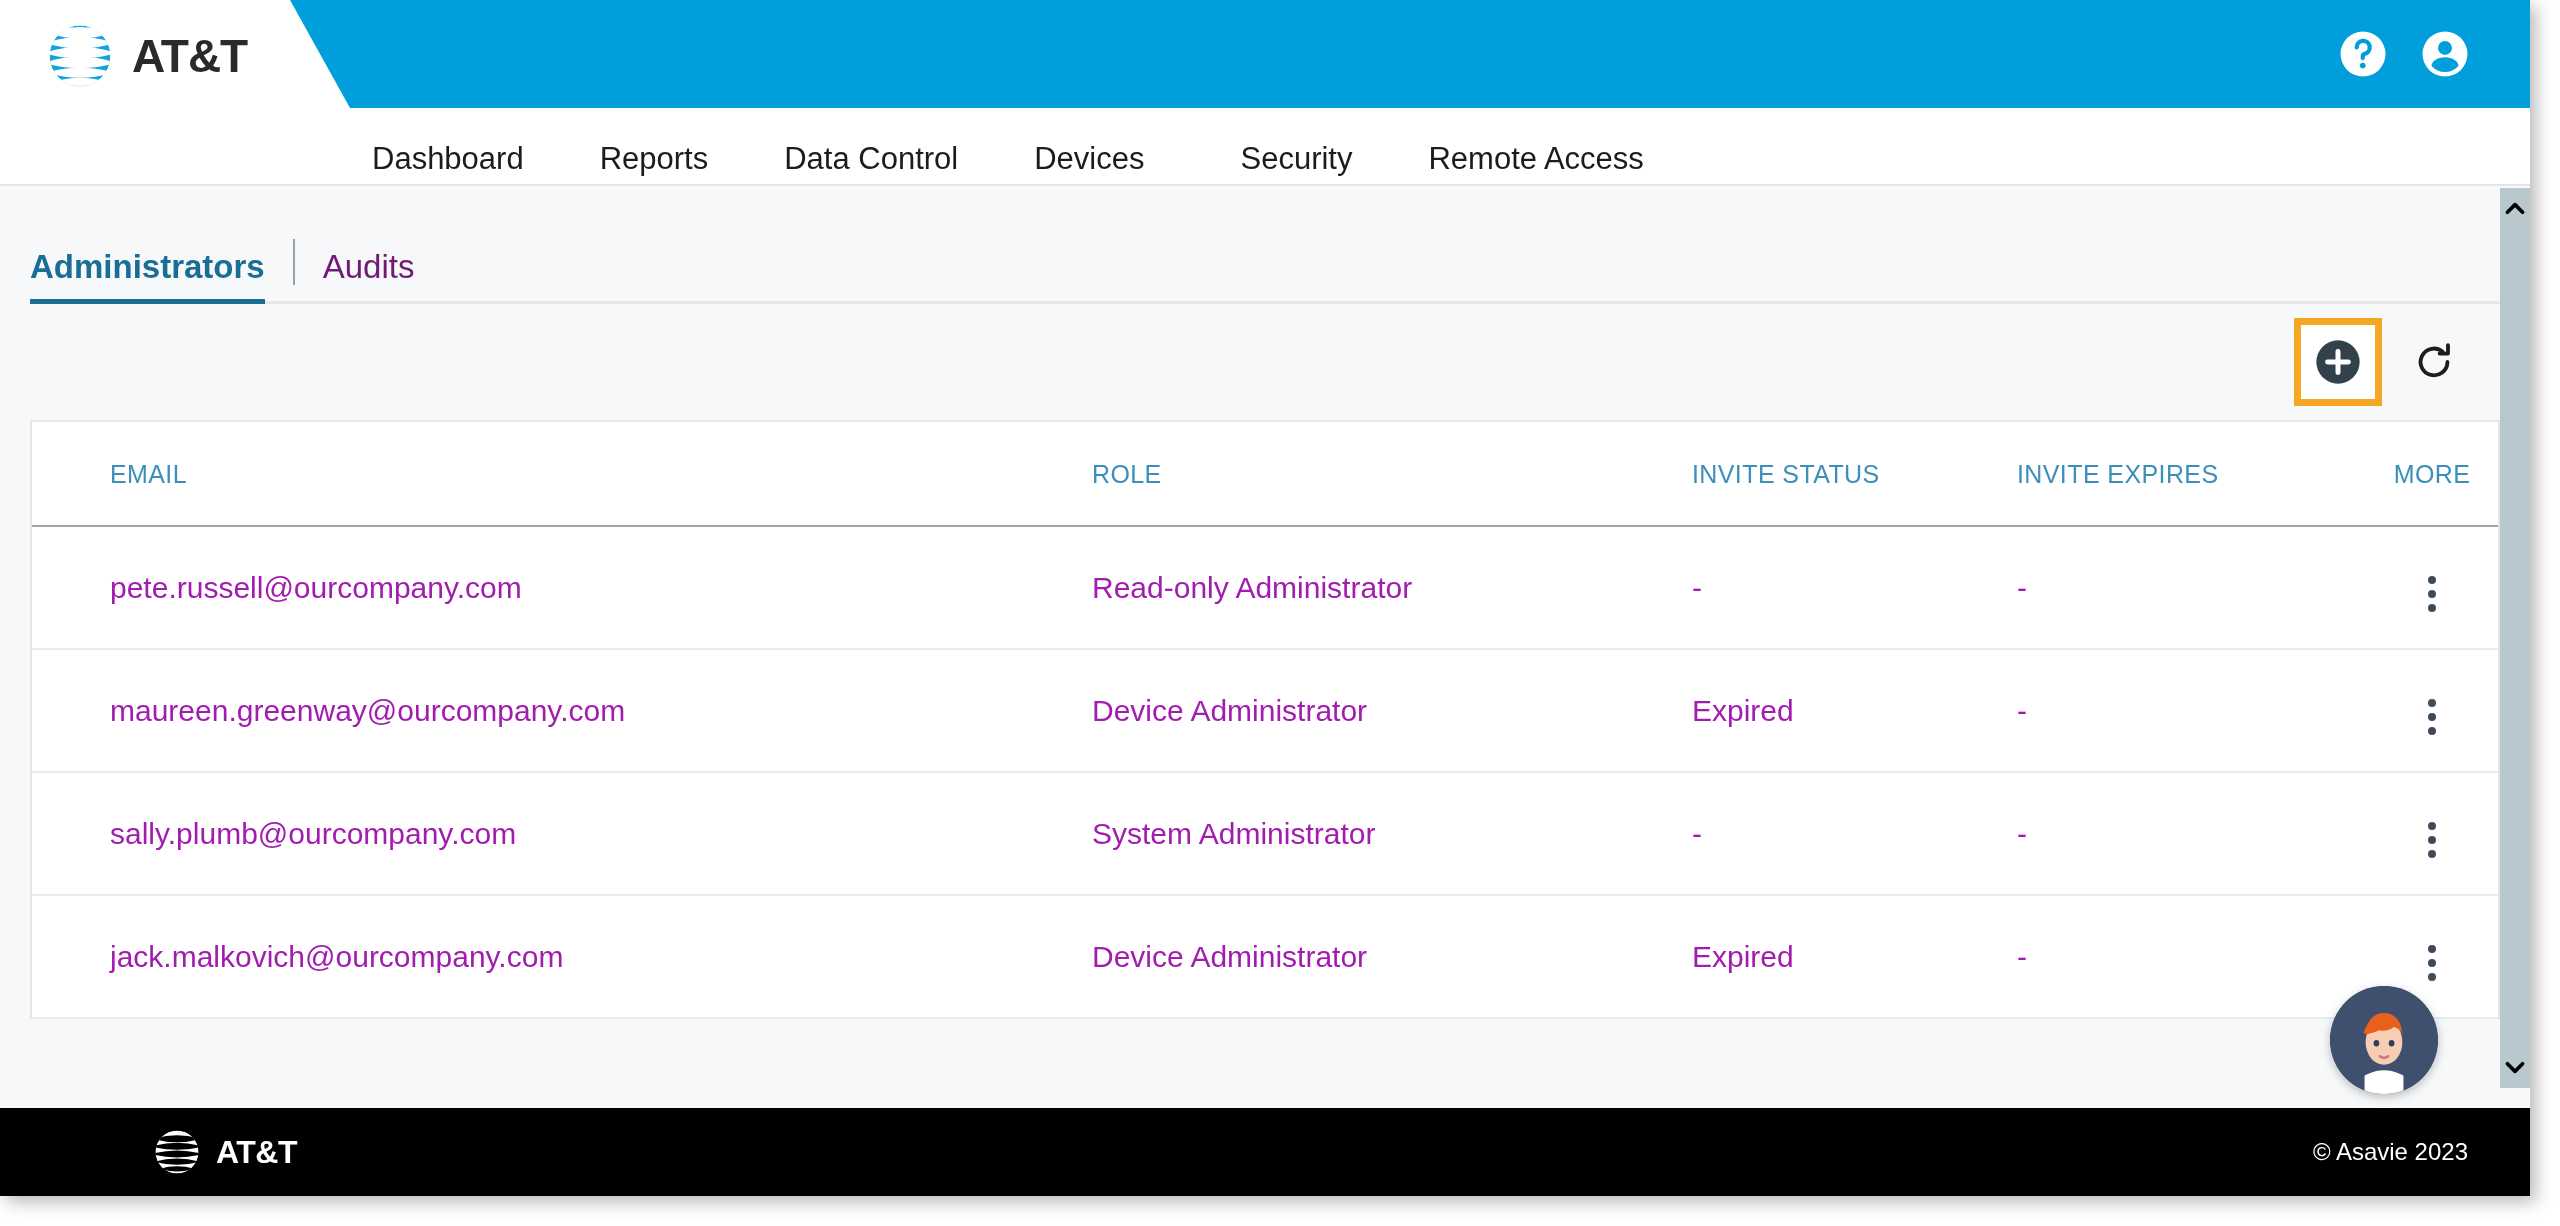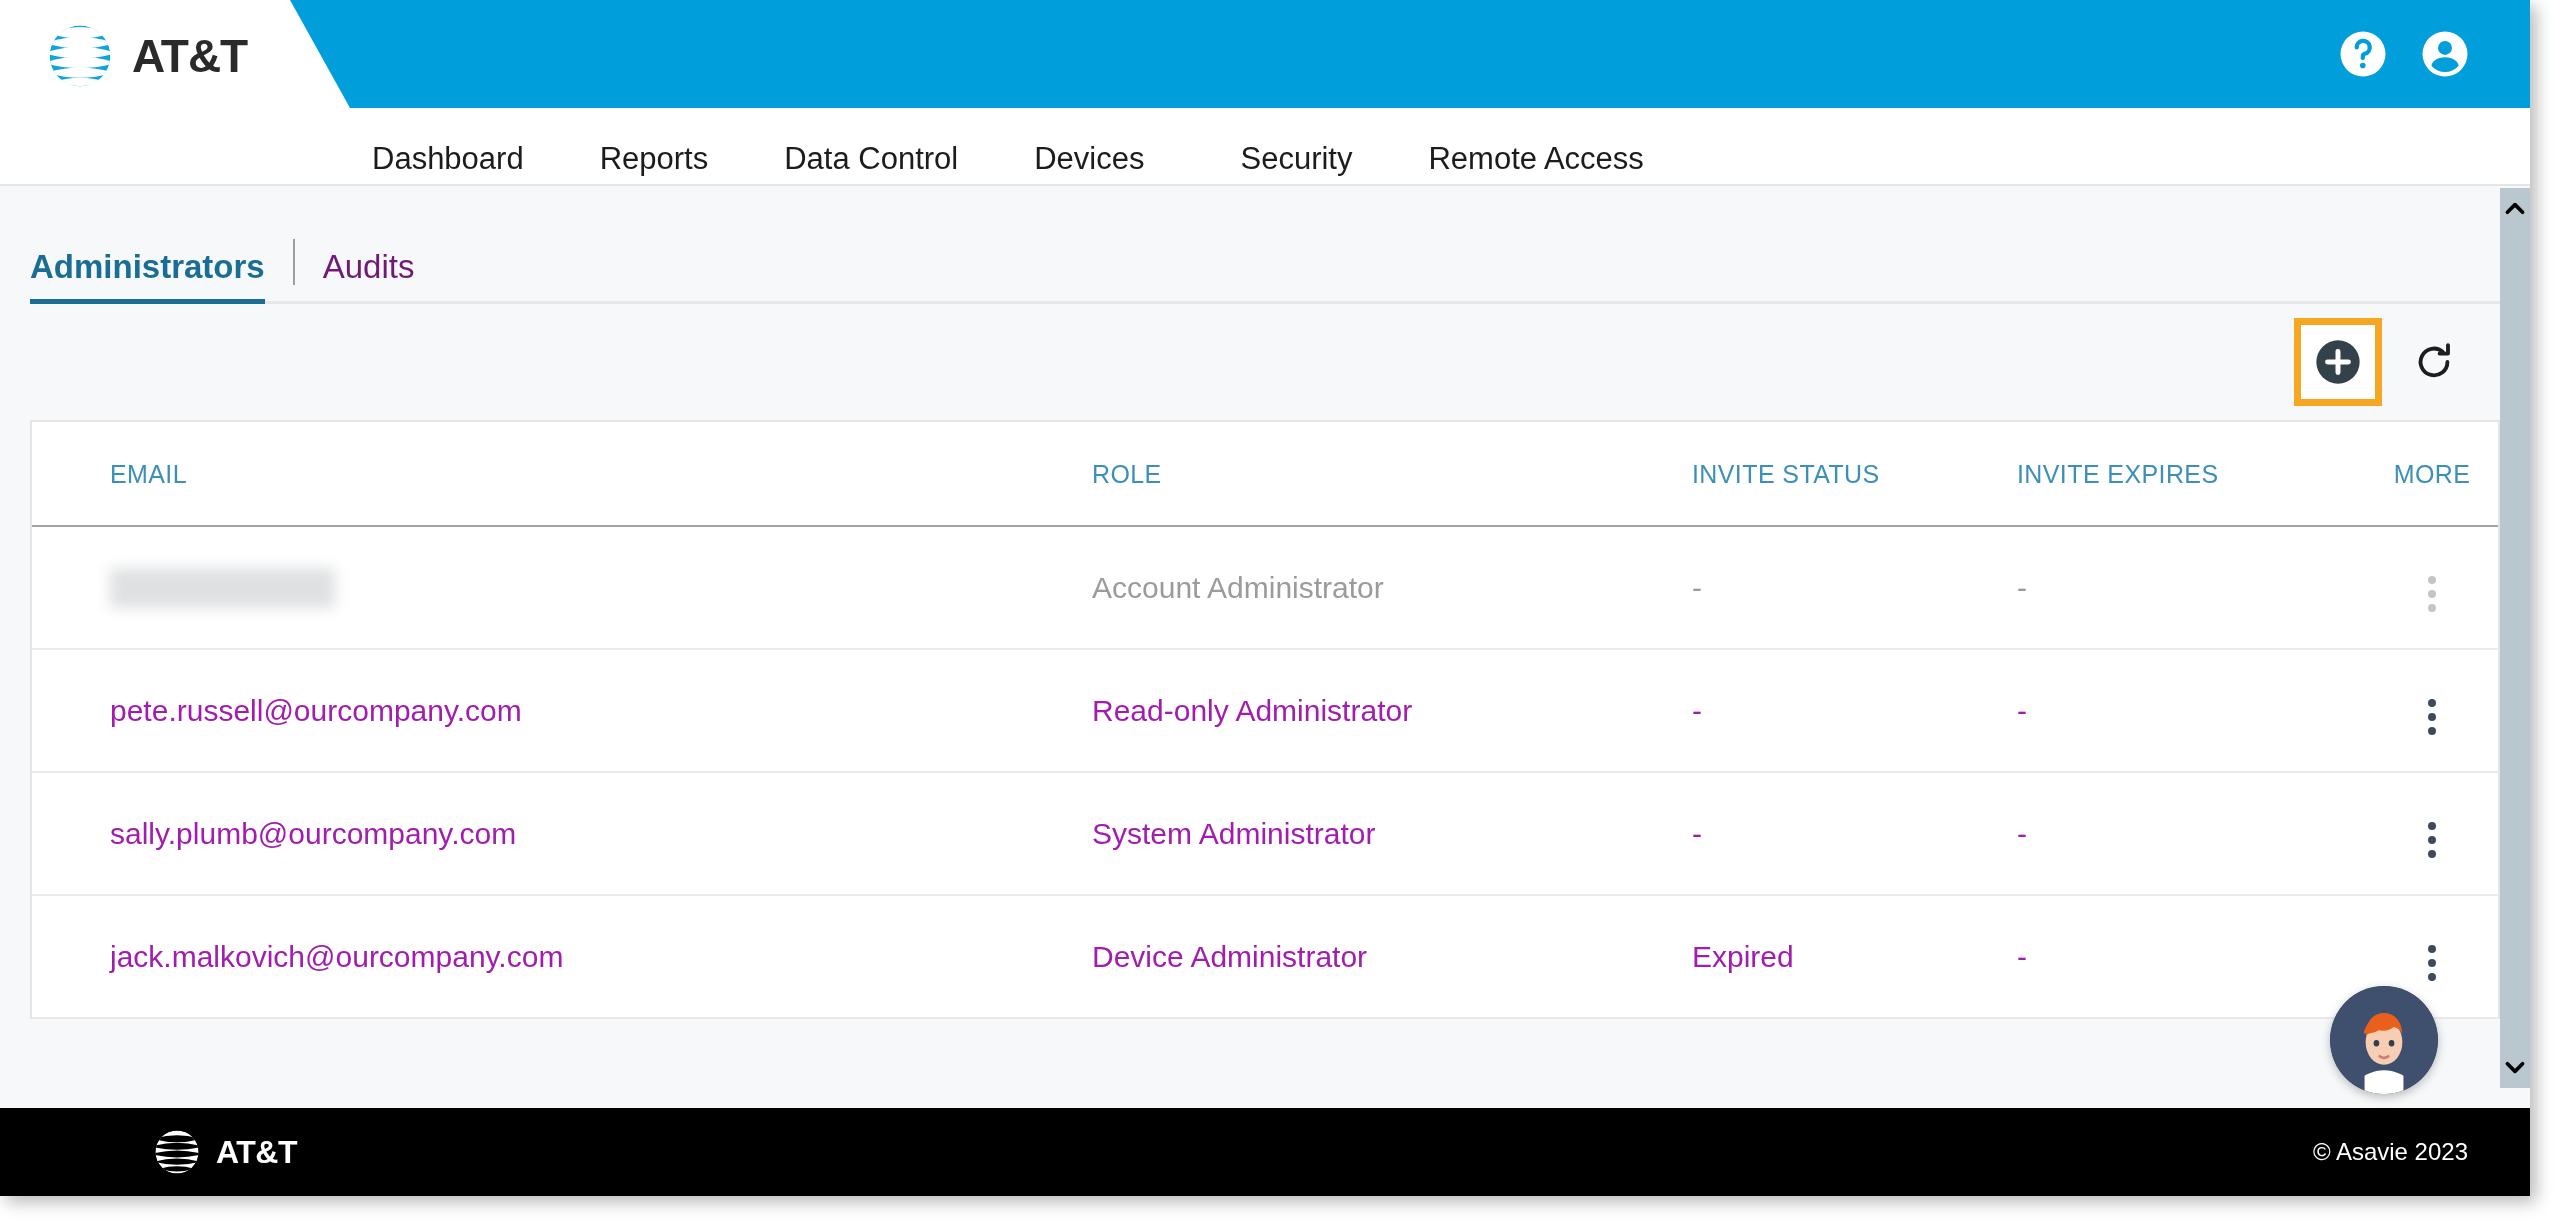--- a/index.html
+++ b/index.html
@@ -383,35 +383,35 @@
           <thead>
             <tr>
               <th class="col-email">EMAIL</th>
               <th class="col-role">ROLE</th>
               <th class="col-status">INVITE STATUS</th>
               <th class="col-expires">INVITE EXPIRES</th>
               <th class="col-more">MORE</th>
             </tr>
           </thead>
           <tbody id="table-body">
-              <tr class="row-muted">
-                <td class="col-email"><span class="redacted-email"></span></td>
-                <td class="col-role">Account Administrator</td>
-                <td class="col-status">-</td>
-                <td class="col-expires">-</td>
-                <td class="col-more"><span class="dots-btn">
-                    <span></span>
-                    <span></span>
-                    <span></span>
-                  </span></td>
-              </tr>
               <tr>
                 <td class="col-email">pete.russell@ourcompany.com</td>
                 <td class="col-role">Read-only Administrator</td>
                 <td class="col-status">-</td>
+                <td class="col-expires">-</td>
+                <td class="col-more"><span class="dots-btn">
+                    <span></span>
+                    <span></span>
+                    <span></span>
+                  </span></td>
+              </tr>
+              <tr>
+                <td class="col-email">maureen.greenway@ourcompany.com</td>
+                <td class="col-role">Device Administrator</td>
+                <td class="col-status">Expired</td>
                 <td class="col-expires">-</td>
                 <td class="col-more"><span class="dots-btn">
                     <span></span>
                     <span></span>
                     <span></span>
                   </span></td>
               </tr>
               <tr>
                 <td class="col-email">sally.plumb@ourcompany.com</td>
                 <td class="col-role">System Administrator</td>

